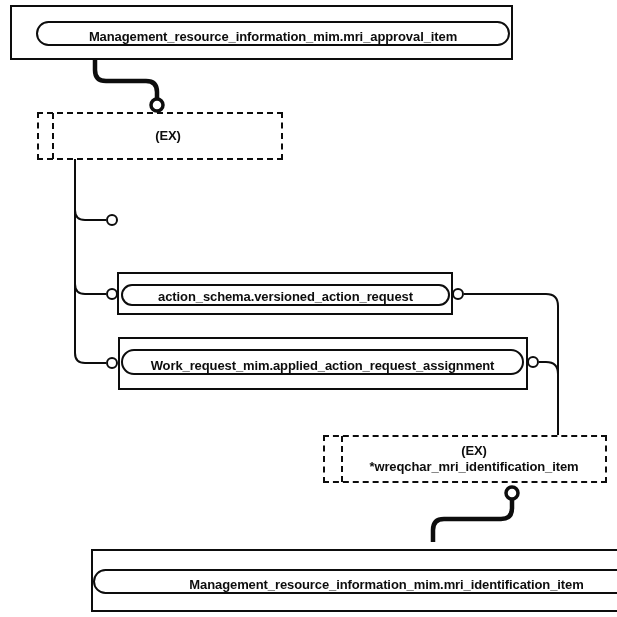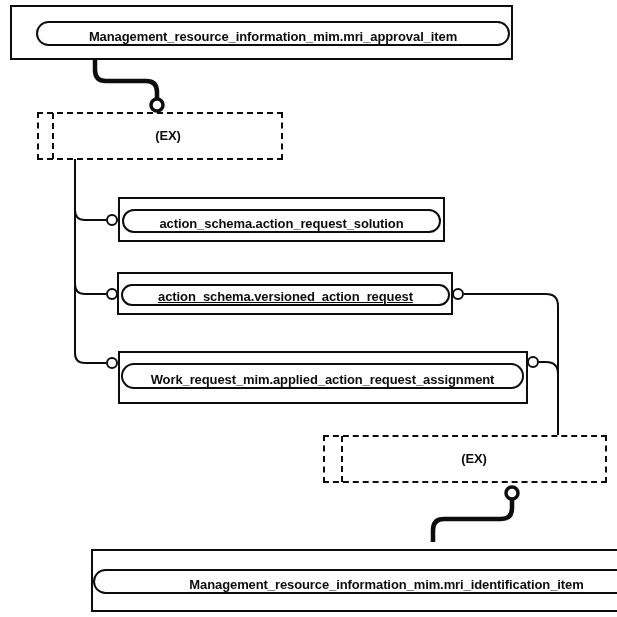--- a/index.html
+++ b/index.html
@@ -68,41 +68,37 @@
     <div class="stadium" style="left:24px; right:1px; top:14px; bottom:12px;">
       <span class="nodelabel">Management_resource_information_mim.mri_approval_item</span>
     </div>
   </div>
 
   <div class="dashedbox" style="left:37px; top:112px; width:246px; height:48px; padding-left:16px;">
     <div class="dashdivider" style="left:13px;"></div>
     <span class="nodelabel">(EX)</span>
   </div>
 
-  <div class="outer" style="left:118px; top:197px; width:327px; height:45px;">
-    <div class="stadium" style="left:2px; right:2px; top:10px; bottom:7px;">
-      <span class="nodelabel">action_schema.action_request_solution</span>
-    </div>
-  </div>
 
   <div class="outer" style="left:117px; top:272px; width:336px; height:43px;">
-    <div class="stadium" style="left:2px; right:1px; top:10px; bottom:7px;text-decoration:underline;">
+    <div class="stadium" style="left:2px; right:1px; top:10px; bottom:7px;">
       <span class="nodelabel">action_schema.versioned_action_request</span>
     </div>
   </div>
 
-  <div class="outer" style="left:118px; top:351px; width:410px; height:53px;">
+  <div class="outer" style="left:118px; top:337px; width:410px; height:53px;">
     <div class="stadium" style="left:1px; right:2px; top:10px; bottom:13px;">
       <span class="nodelabel">Work_request_mim.applied_action_request_assignment</span>
     </div>
   </div>
 
   <div class="dashedbox" style="left:323px; top:435px; width:284px; height:48px; padding-left:18px;">
     <div class="dashdivider" style="left:16px;"></div>
     <span class="nodelabel">(EX)</span>
+    <span class="nodelabel">*wreqchar_mri_identification_item</span>
   </div>
 
   <div class="outer" style="left:91px; top:541px; width:592px; height:63px;margin-top:8px;">
     <div class="stadium" style="left:0px; right:1px; top:18px; bottom:16px;">
       <span class="nodelabel">Management_resource_information_mim.mri_identification_item</span>
     </div>
   </div>
 
   <svg class="overlay" width="617" height="617" viewBox="0 0 617 617">
 

